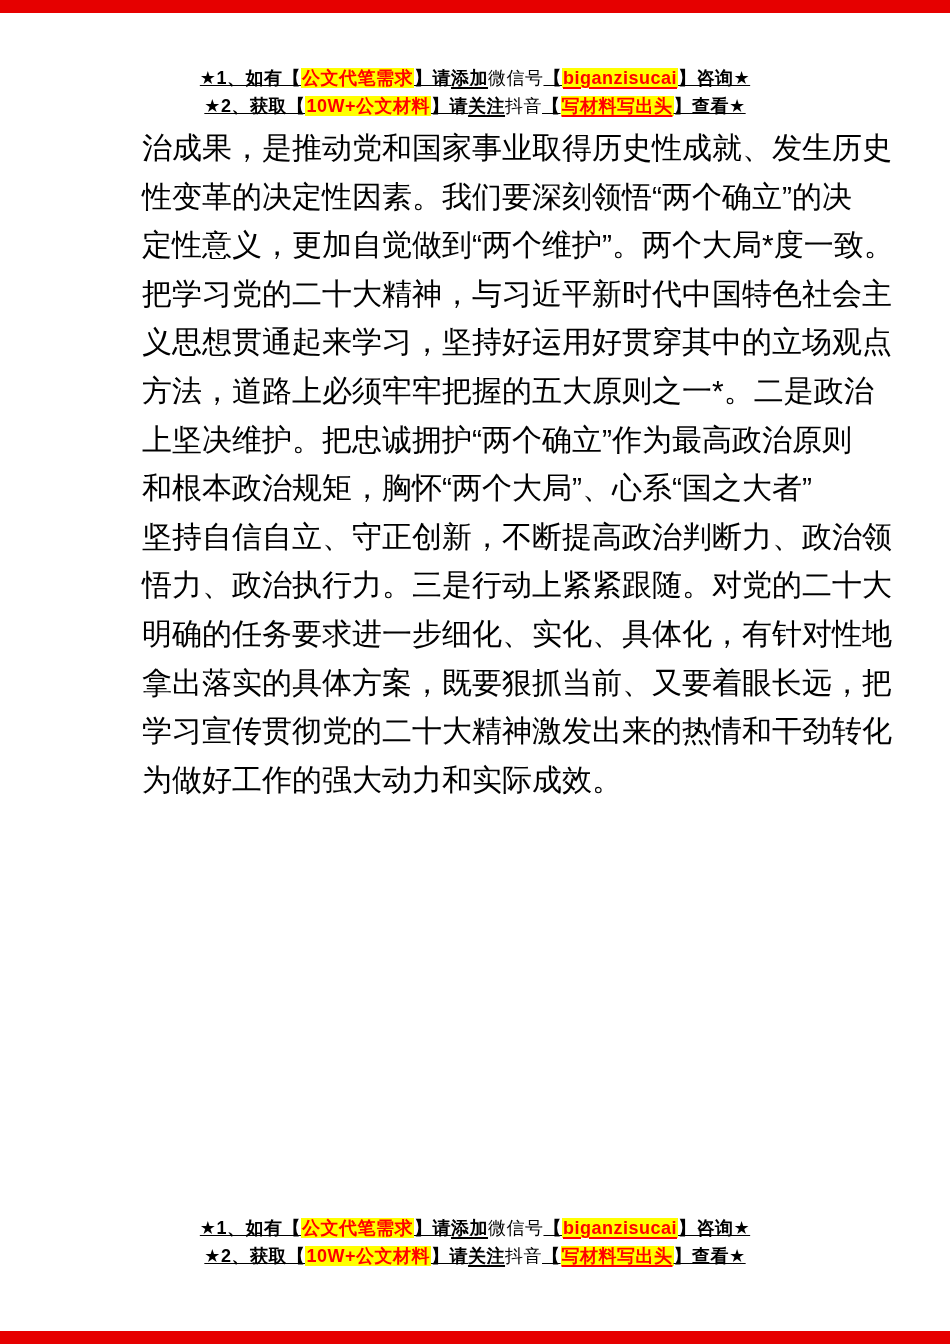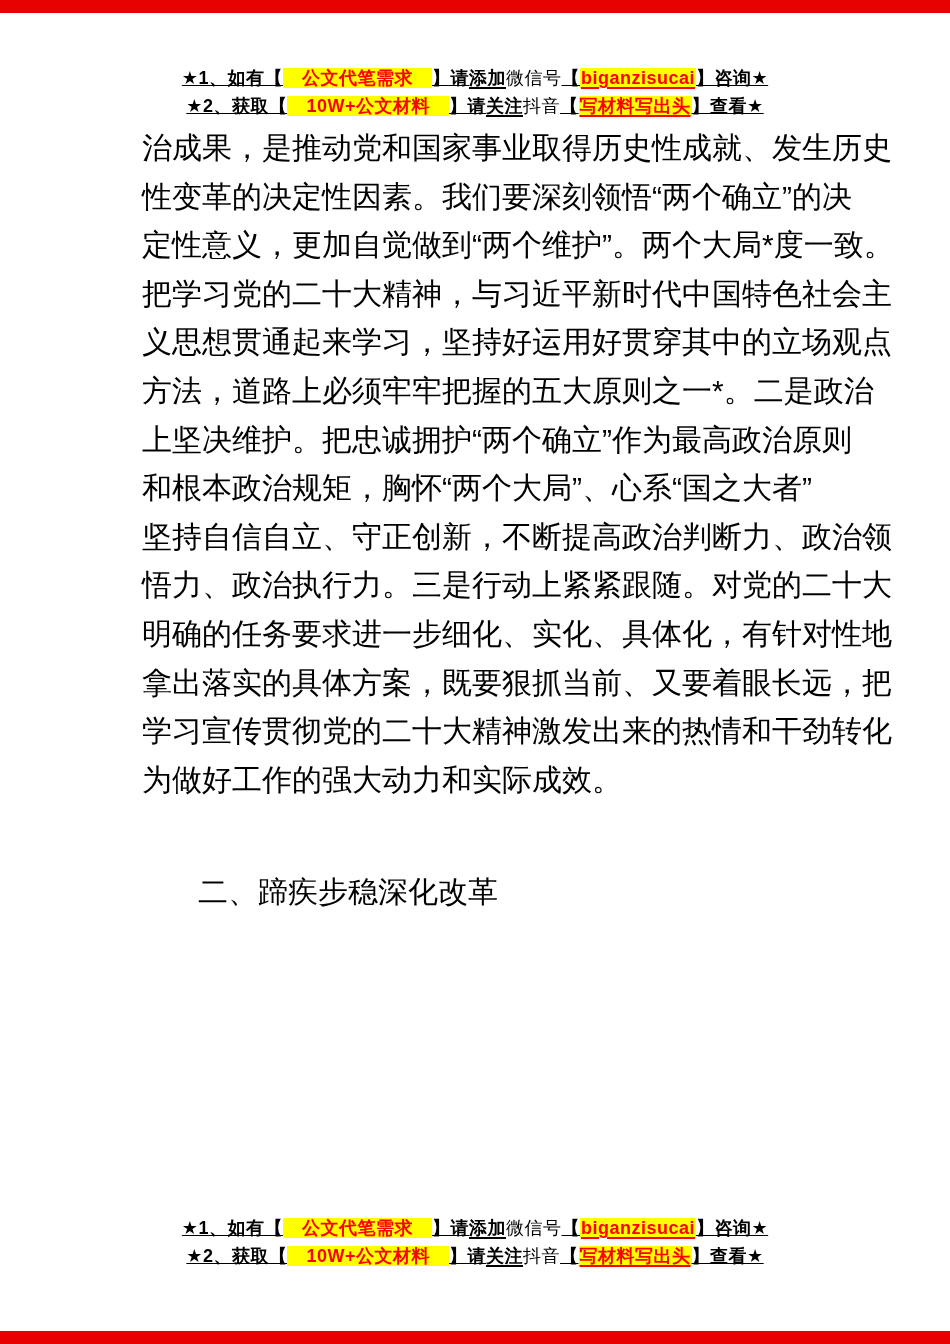--- a/index.html
+++ b/index.html
@@ -53,21 +53,21 @@
   .seg-bold-underline{
     font-weight:700;color:var(--text-black);
     text-decoration:underline;
     text-decoration-thickness:2px;
     text-underline-offset:3px;
   }
   .seg-red-highlight{
     font-weight:700;
     color:var(--accent-red);
     background:var(--highlight-yellow);
-    padding:0 19px;
+    padding:0 1px;
   }
   .seg-red-highlight-underline{
     font-weight:700;
     color:var(--accent-red);
     background:var(--highlight-yellow);
     text-decoration:underline;
     text-decoration-thickness:2px;
     text-underline-offset:3px;
     padding:0 1px;
   }
@@ -120,21 +120,20 @@
         <div class="text-line">方法，道路上必须牢牢把握的五大原则之一*。二是政治</div>
         <div class="text-line">上坚决维护。把忠诚拥护“两个确立”作为最高政治原则</div>
         <div class="text-line">和根本政治规矩，胸怀“两个大局”、心系“国之大者”</div>
         <div class="text-line">坚持自信自立、守正创新，不断提高政治判断力、政治领</div>
         <div class="text-line">悟力、政治执行力。三是行动上紧紧跟随。对党的二十大</div>
         <div class="text-line">明确的任务要求进一步细化、实化、具体化，有针对性地</div>
         <div class="text-line">拿出落实的具体方案，既要狠抓当前、又要着眼长远，把</div>
         <div class="text-line">学习宣传贯彻党的二十大精神激发出来的热情和干劲转化</div>
         <div class="text-line">为做好工作的强大动力和实际成效。</div>
       </div>
-    <div class="section-heading">二、蹄疾步稳深化改革</div>
   </div>
 
   <div class="ad-banner footer">
     <div class="ad-line"><span class="seg-bold">★1、如有【</span><span class="seg-red-highlight">公文代笔需求</span><span class="seg-bold">】请</span><span class="seg-bold-underline">添加</span><span class="seg-regular">微信号</span><span class="seg-bold">【</span><span class="seg-red-highlight-underline">biganzisucai</span><span class="seg-bold">】咨询★</span></div>
     <div class="ad-line"><span class="seg-bold">★2、获取【</span><span class="seg-red-highlight">10W+公文材料</span><span class="seg-bold">】请</span><span class="seg-bold-underline">关注</span><span class="seg-regular">抖音</span><span class="seg-bold">【</span><span class="seg-red-highlight-underline">写材料写出头</span><span class="seg-bold">】查看★</span></div>
   </div>
 
   <div class="red-bar bottom"></div>
 
 </div>

